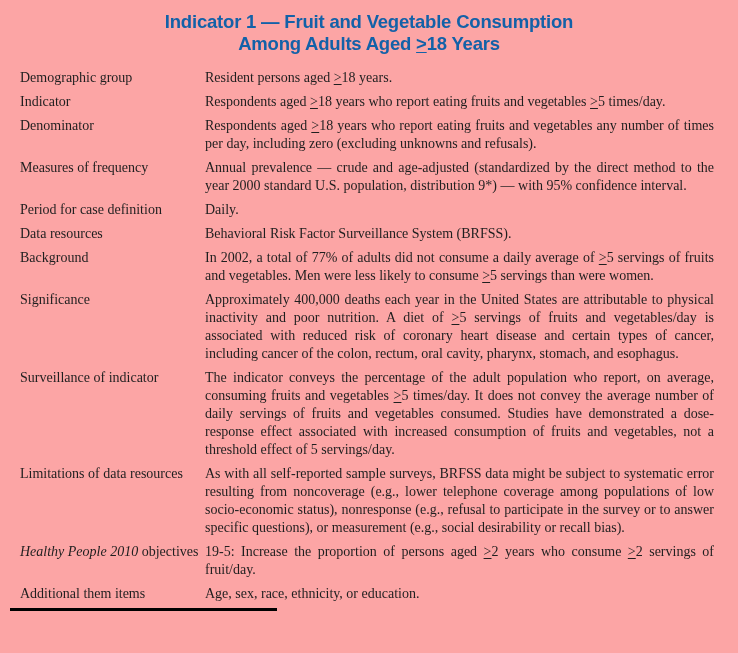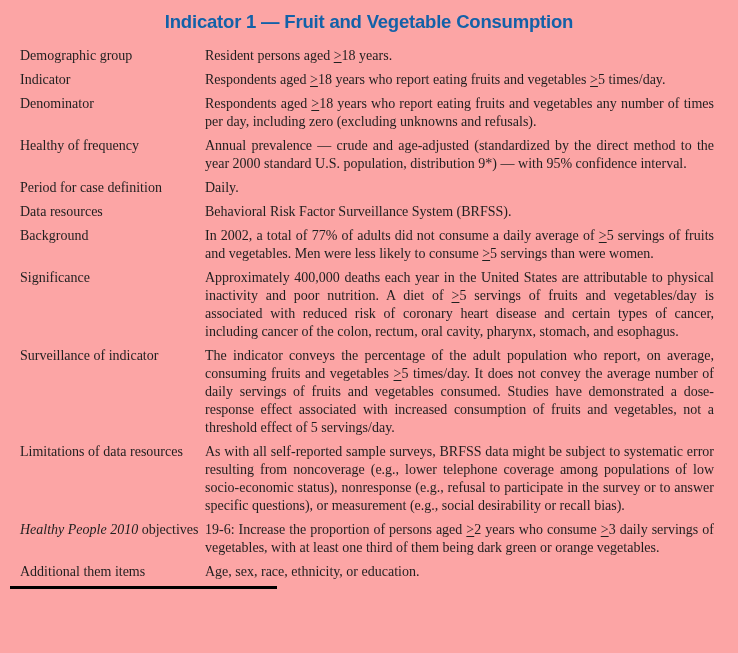--- a/index.html
+++ b/index.html
@@ -52,20 +52,21 @@
     margin: 5px 0 3px 10px;
   }
 </style>
 </head>
 <body>
 
 <div class="page">
 
   <div class="title-block">
     <div class="title-line">Indicator 1 — Fruit and Vegetable Consumption</div>
+    <div class="title-line">Among Adults Aged <span class="geq">&gt;</span>18 Years</div>
   </div>
 
   <div class="def-table">
     <div class="row">
       <div class="row-label">Demographic group</div>
       <div class="row-value">
           <p>Resident persons aged <span class="geq">&gt;</span>18 years.</p>
         </div>
     </div>
 
@@ -77,21 +78,21 @@
     </div>
 
     <div class="row">
       <div class="row-label">Denominator</div>
       <div class="row-value">
           <p>Respondents aged <span class="geq">&gt;</span>18 years who report eating fruits and vegetables any number of times per day, including zero (excluding unknowns and refusals).</p>
         </div>
     </div>
 
     <div class="row">
-      <div class="row-label">Healthy of frequency</div>
+      <div class="row-label">Measures of frequency</div>
       <div class="row-value">
           <p>Annual prevalence — crude and age-adjusted (standardized by the direct method to the year 2000 standard U.S. population, distribution 9*) — with 95% confidence interval.</p>
         </div>
     </div>
 
     <div class="row">
       <div class="row-label">Period for case definition</div>
       <div class="row-value">
           <p>Daily.</p>
         </div>
@@ -128,21 +129,21 @@
     <div class="row">
       <div class="row-label">Limitations of data resources</div>
       <div class="row-value">
           <p>As with all self-reported sample surveys, BRFSS data might be subject to systematic error resulting from noncoverage (e.g., lower telephone coverage among populations of low socio-economic status), nonresponse (e.g., refusal to participate in the survey or to answer specific questions), or measurement (e.g., social desirability or recall bias).</p>
         </div>
     </div>
 
     <div class="row">
       <div class="row-label"><em>Healthy People 2010</em> objectives</div>
       <div class="row-value">
-          <p>19-6: Increase the proportion of persons aged <span class="geq">&gt;</span>2 years who consume <span class="geq">&gt;</span>3 daily servings of vegetables, with at least one third of them being dark green or orange vegetables.</p>
+          <p>19-5: Increase the proportion of persons aged <span class="geq">&gt;</span>2 years who consume <span class="geq">&gt;</span>2 servings of fruit/day.</p>
         </div>
     </div>
 
     <div class="row">
       <div class="row-label">Additional them items</div>
       <div class="row-value">
           <p>Age, sex, race, ethnicity, or education.</p>
         </div>
     </div>
   </div>

